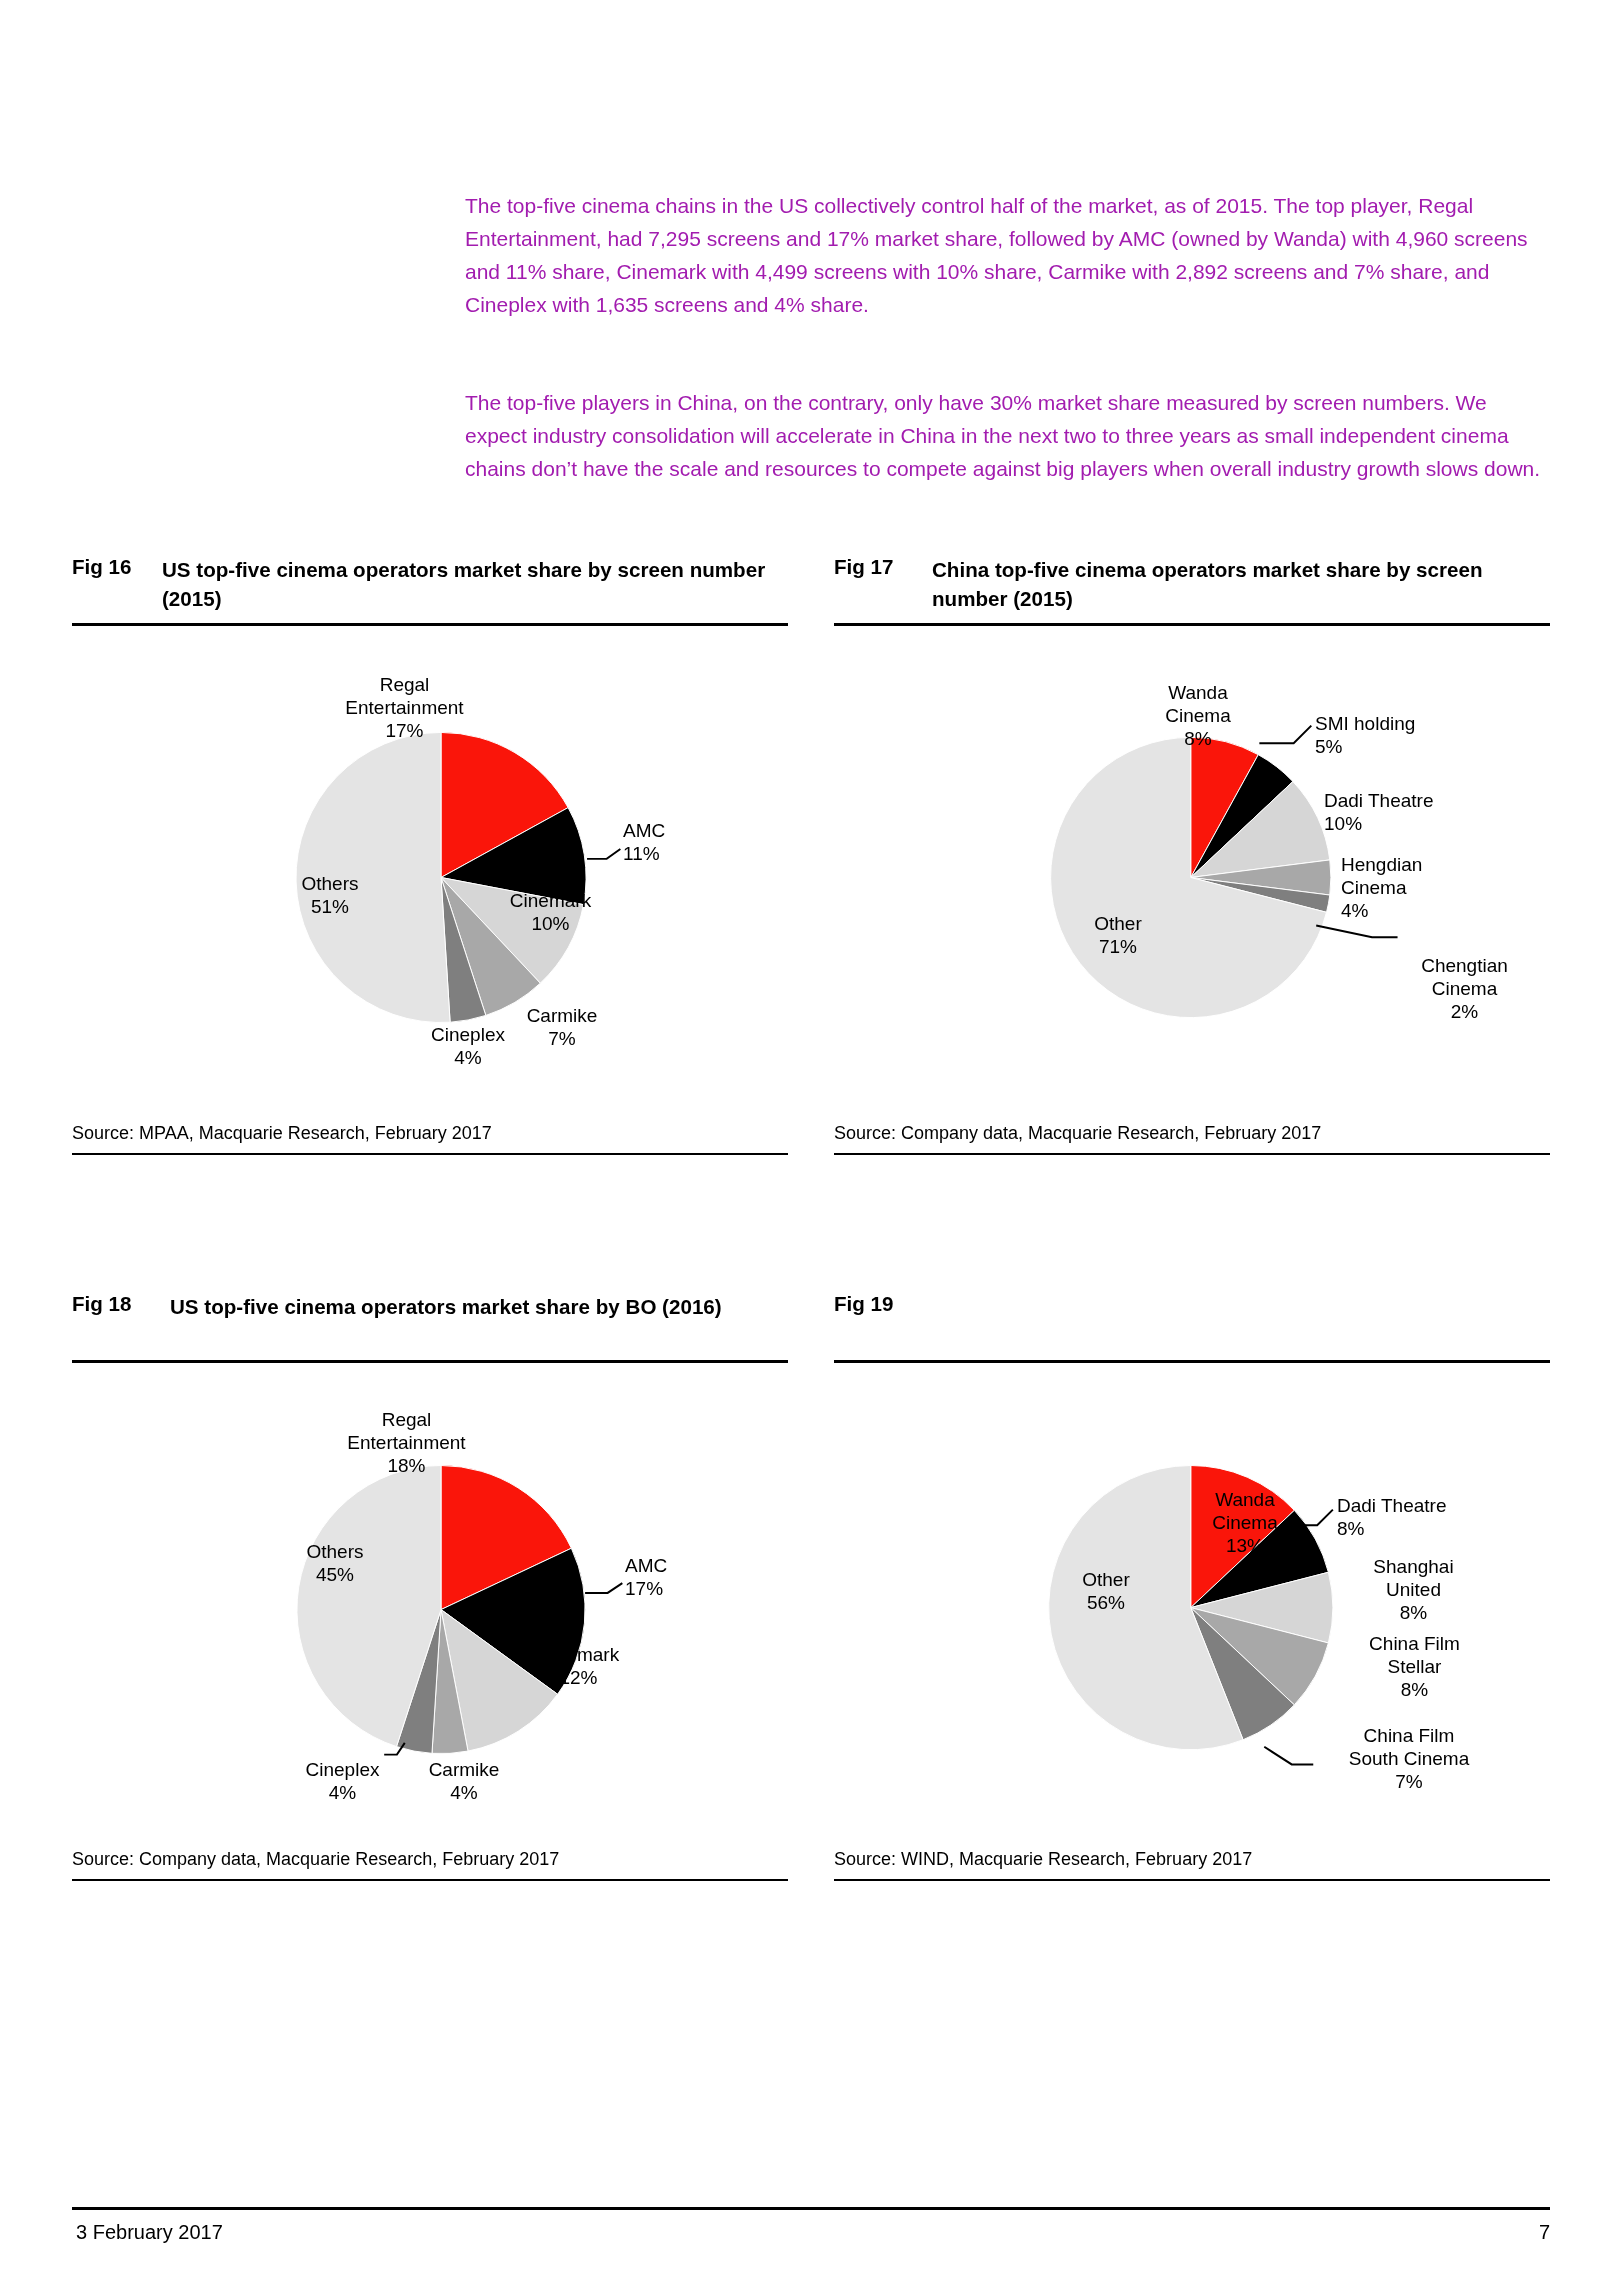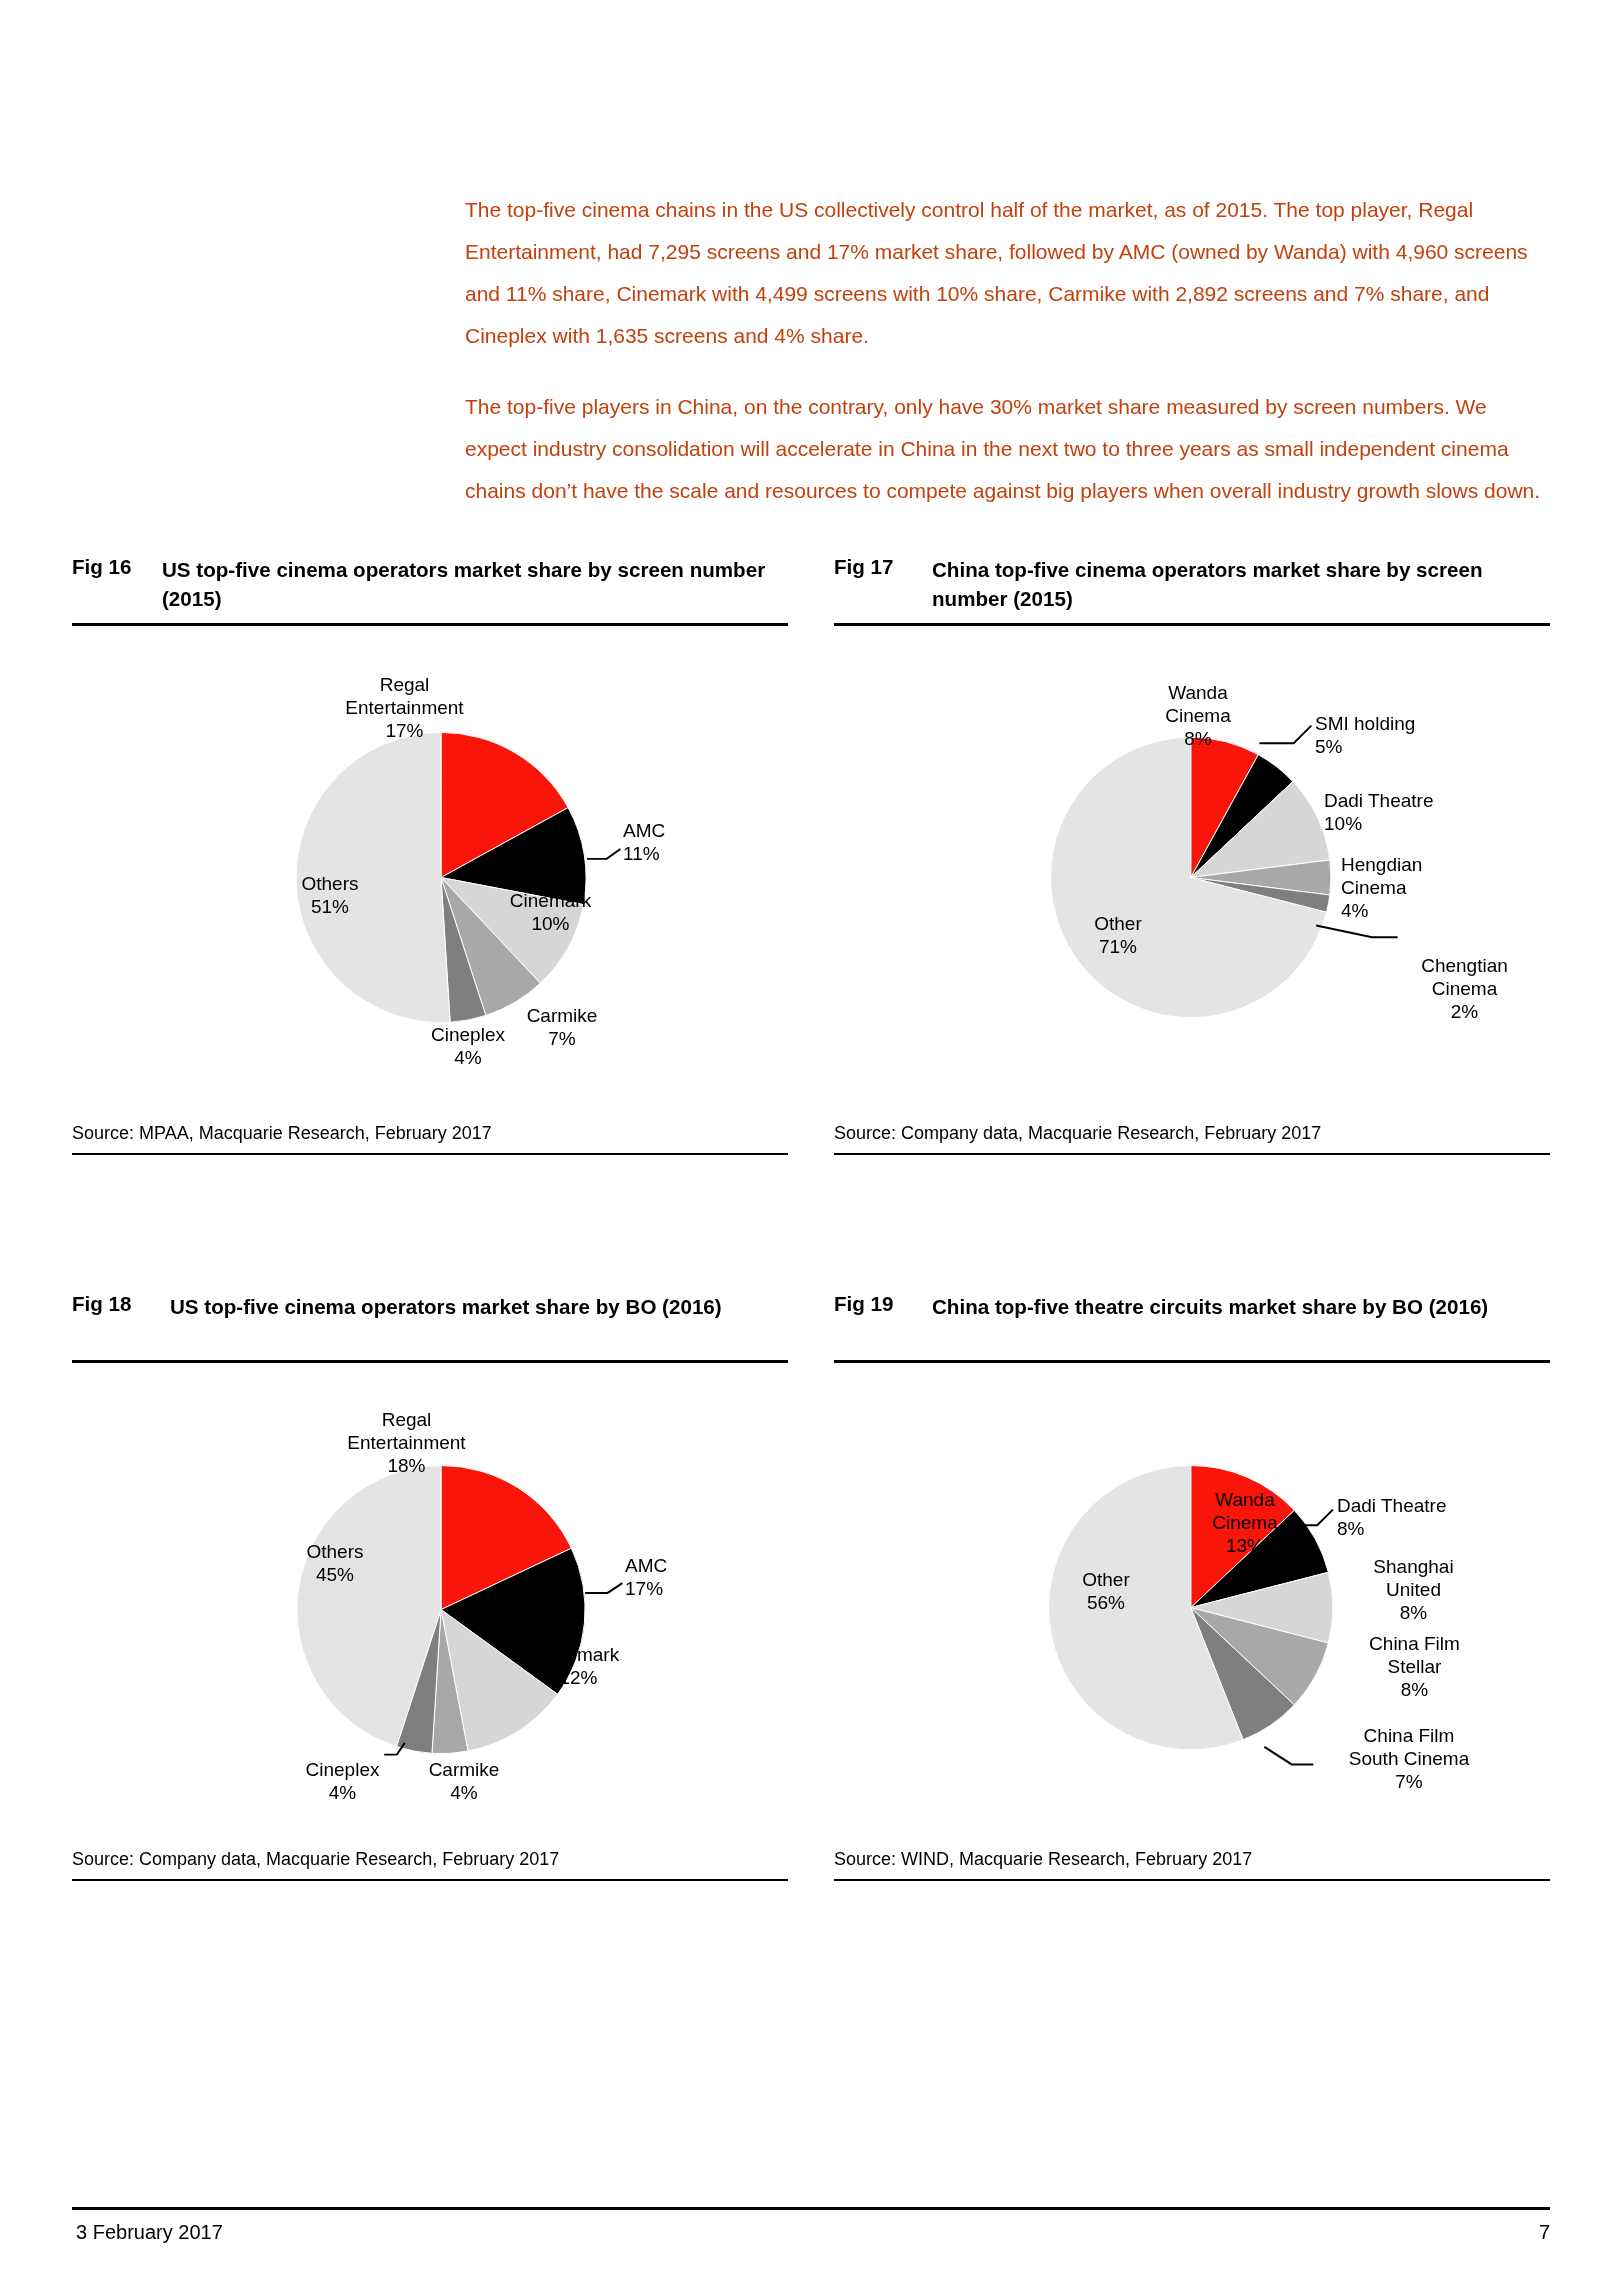--- a/index.html
+++ b/index.html
@@ -49,23 +49,23 @@
     left: 0;
     top: 31px;
     width: 100%;
     border-top: 2.5px solid #000;
   }
 
   
   .para {
     position: absolute;
     font-size: 21px;
-    line-height: 42px;
+    line-height: 33px;
     text-align: left;
-    color: #c2410c;
+    color: #a21caf;
   }
   #para-1 { left: 465px; top: 189px; width: 1084px; }
   #para-2 { left: 465px; top: 386px; width: 1084px; }
 
   
   .fig {
     position: absolute;
   }
   .fig-head {
     position: relative;
@@ -179,21 +179,20 @@
           <div class="fig-num" style="width: 98px;">Fig 18</div>
           <div class="fig-title">US top-five cinema operators market share by BO (2016)</div>
         </div>
         <div class="fig-rule" style="top: 68px;"></div>
         <div class="fig-source" style="top: 557px;">Source: Company data, Macquarie Research, February 2017</div>
         <div class="fig-source-rule" style="top: 587px;"></div>
       </div>
       <div class="fig" style="left: 834px; top: 1292px; width: 716px;">
         <div class="fig-head">
           <div class="fig-num" style="width: 98px;">Fig 19</div>
-          <div class="fig-title">China top-five theatre circuits market share by BO (2016)</div>
         </div>
         <div class="fig-rule" style="top: 68px;"></div>
         <div class="fig-source" style="top: 557px;">Source: WIND, Macquarie Research, February 2017</div>
         <div class="fig-source-rule" style="top: 587px;"></div>
       </div>
     </div>
 
   <div id="footer">
     <div class="ftr-rule"></div>
     <div class="ftr-left">3 February 2017</div>

